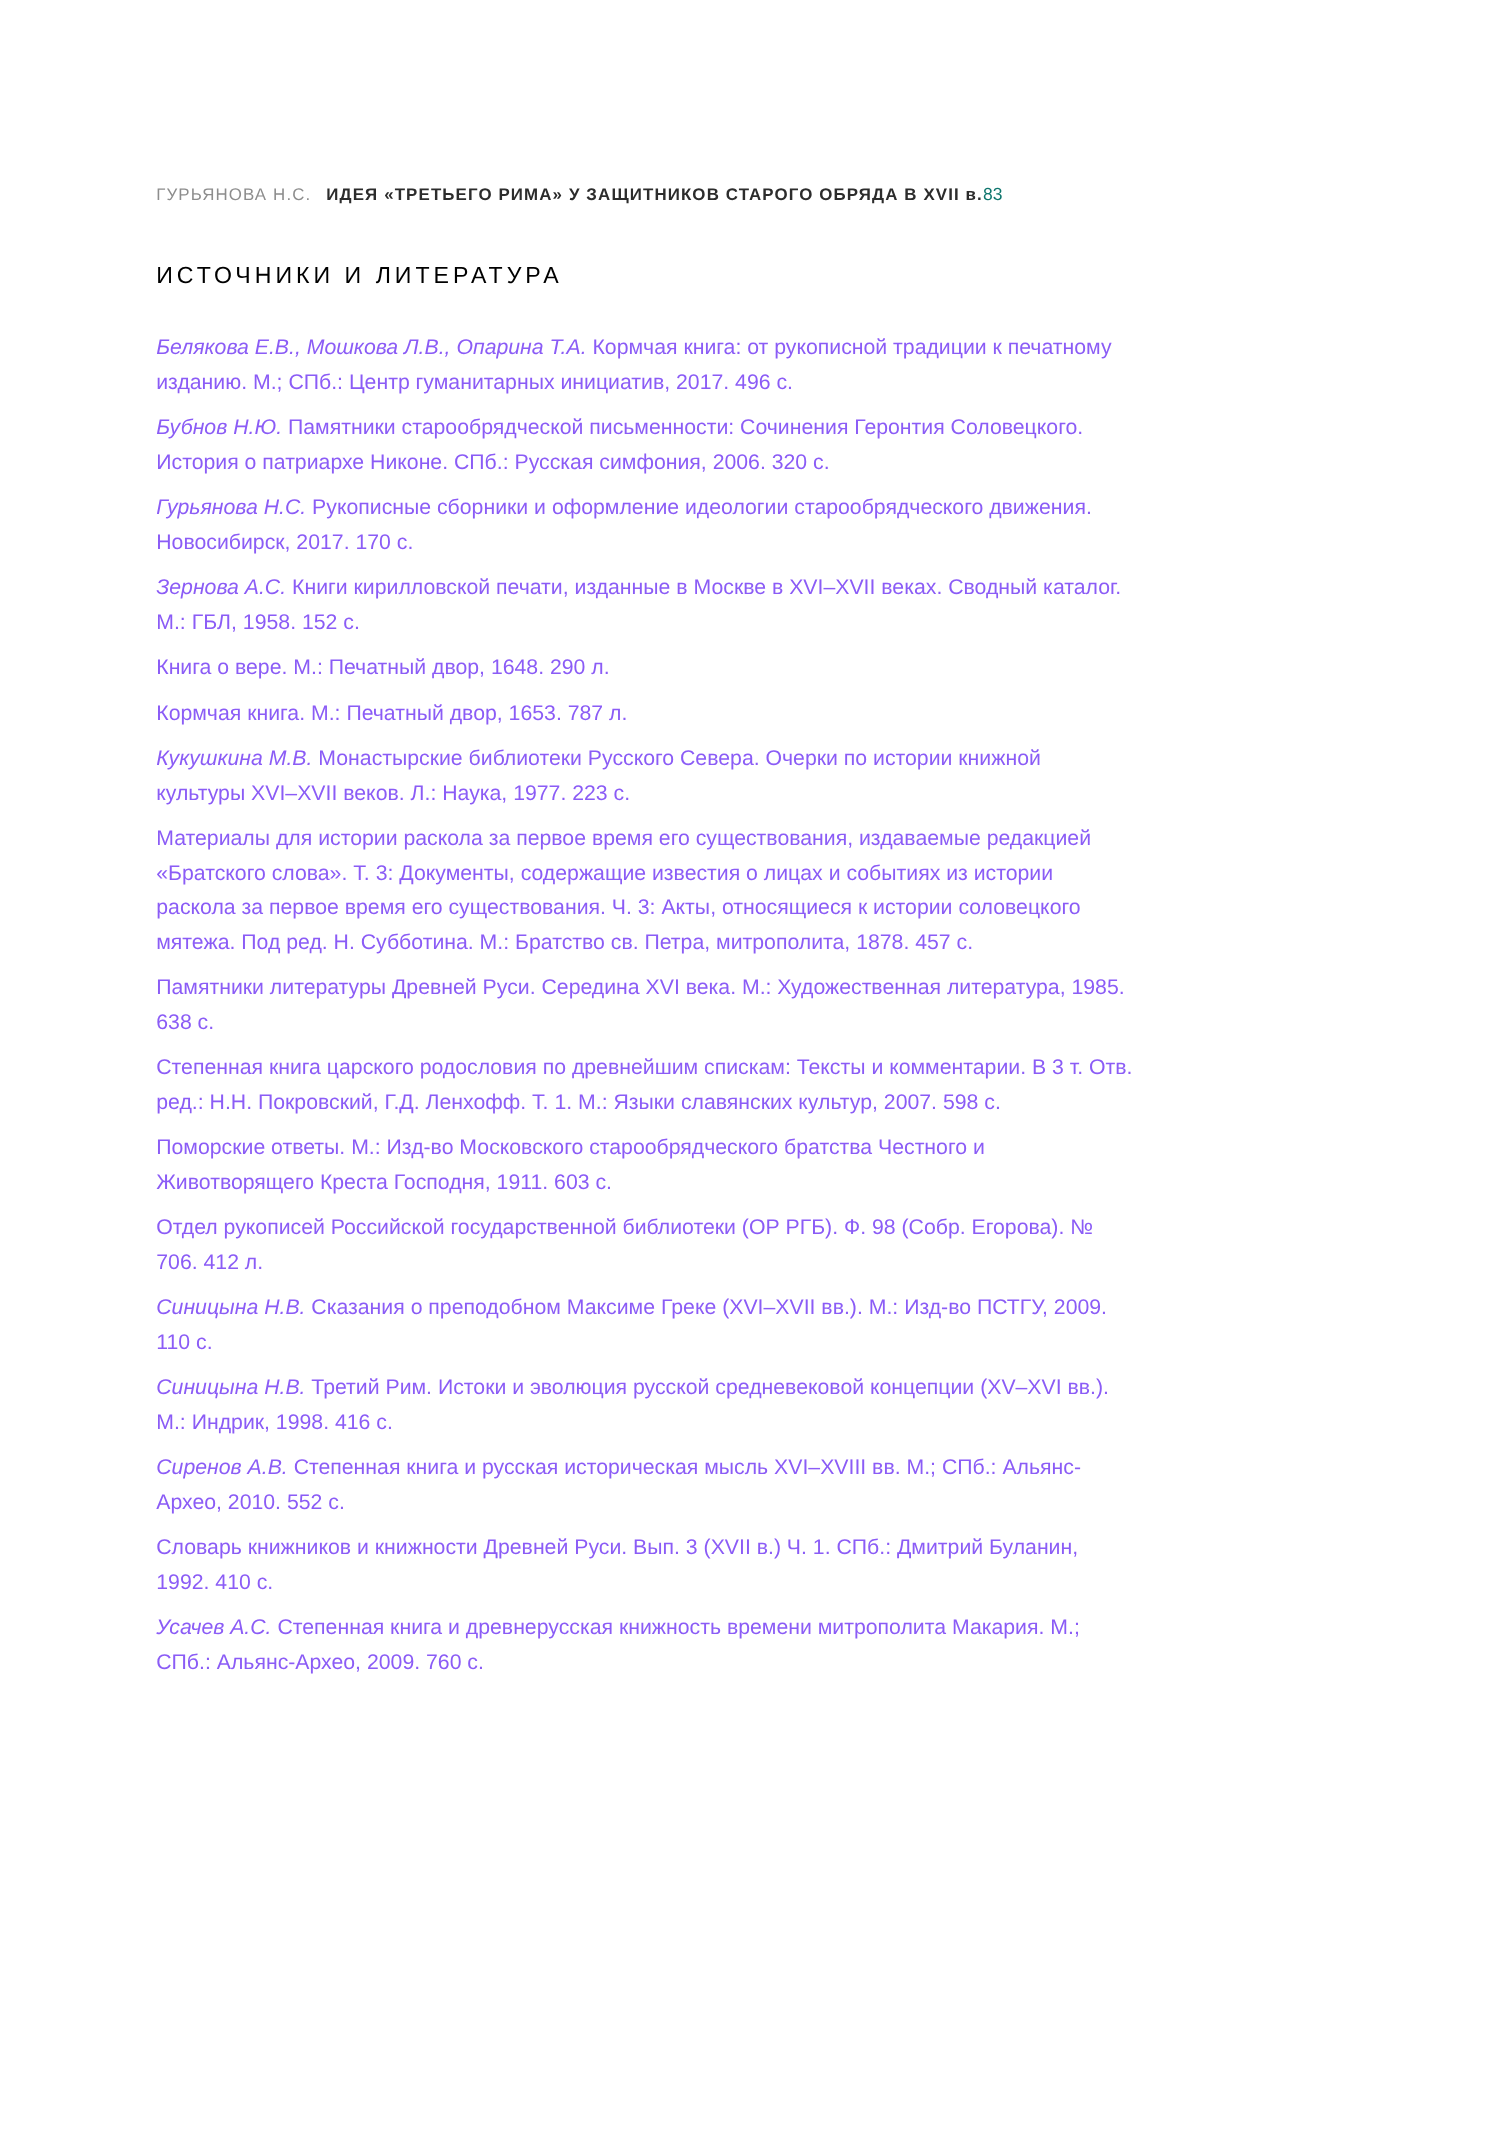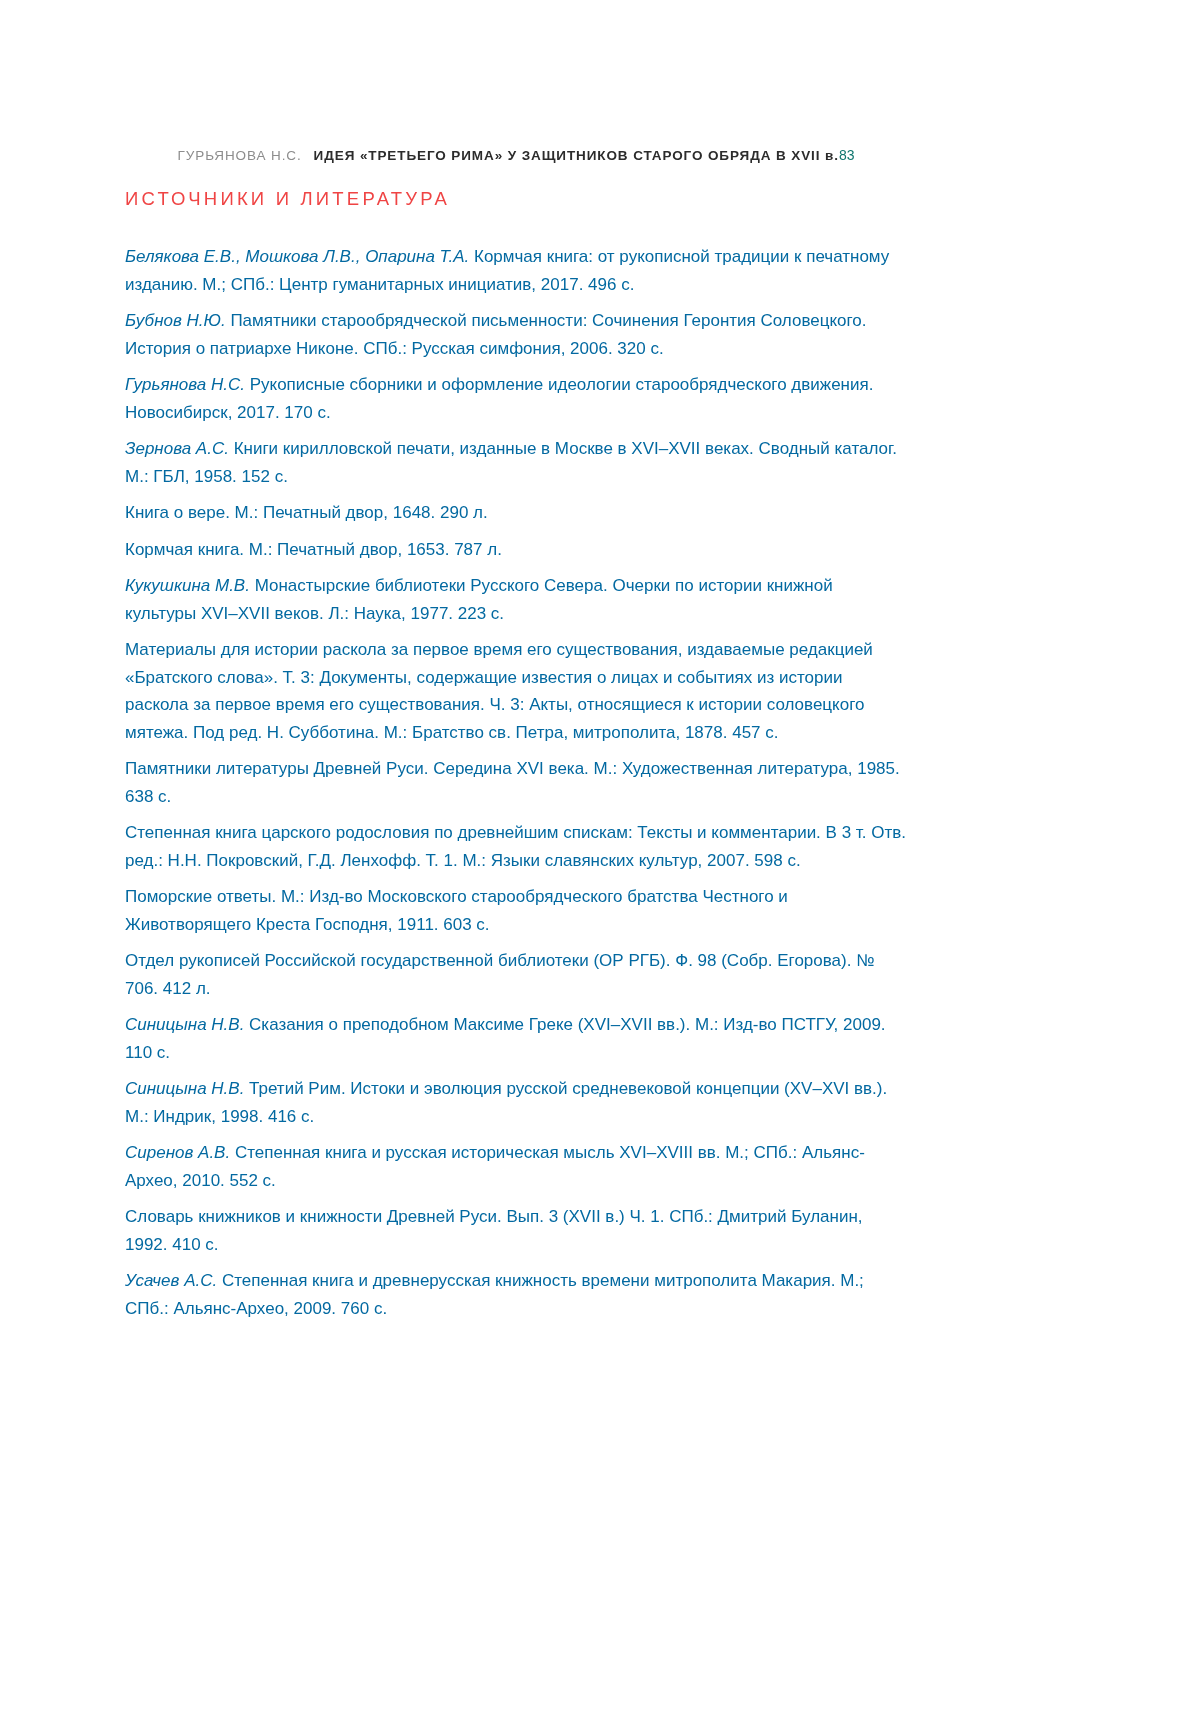--- a/index.html
+++ b/index.html
@@ -26,21 +26,21 @@
     padding: 147px 0 0 125px;
   }
 
   .content {
     width: 782px;
   }
 
   
   .running-head {
     display: flex;
-    justify-content: center;
+    justify-content: flex-start;
     align-items: baseline;
     font-size: 13.5px;
     letter-spacing: 0.9px;
     line-height: 1.2;
   }
 
   .running-left {
     white-space: nowrap;
   }
 
@@ -57,36 +57,36 @@
 
   .page-number {
     color: #0f766e;
     font-weight: 400;
     letter-spacing: 0;
     font-size: 14px;
   }
 
   
   .section-title {
-    margin-top: 24px;
+    margin-top: 45px;
     font-size: 18.5px;
     font-weight: 400;
     letter-spacing: 3.2px;
-    color: #ef4444;
+    color: #000000;
   }
 
   
   .references {
     margin-top: 33px;
   }
 
   .ref {
     font-size: 17px;
     line-height: 27.5px;
-    color: #0369a1;
+    color: #8b5cf6;
     margin-bottom: 9px;
     text-align: left;
   }
 
   .ref-authors {
     font-style: italic;
   }
 
   .ref-text {
     font-style: normal;

